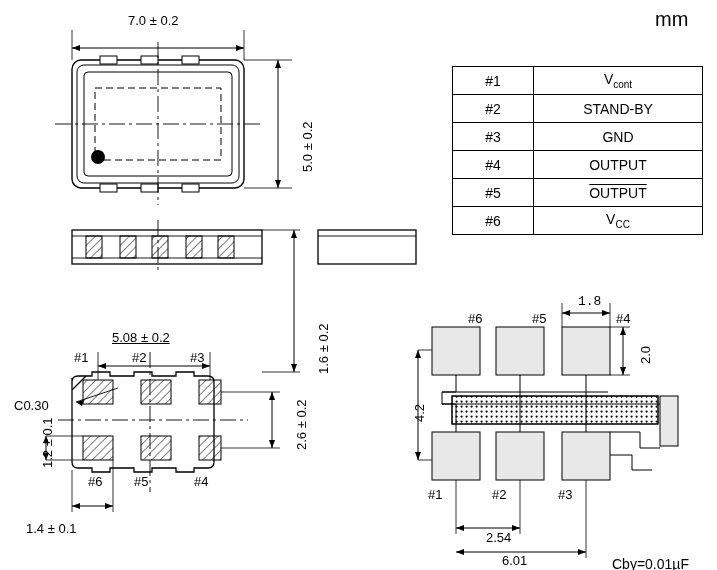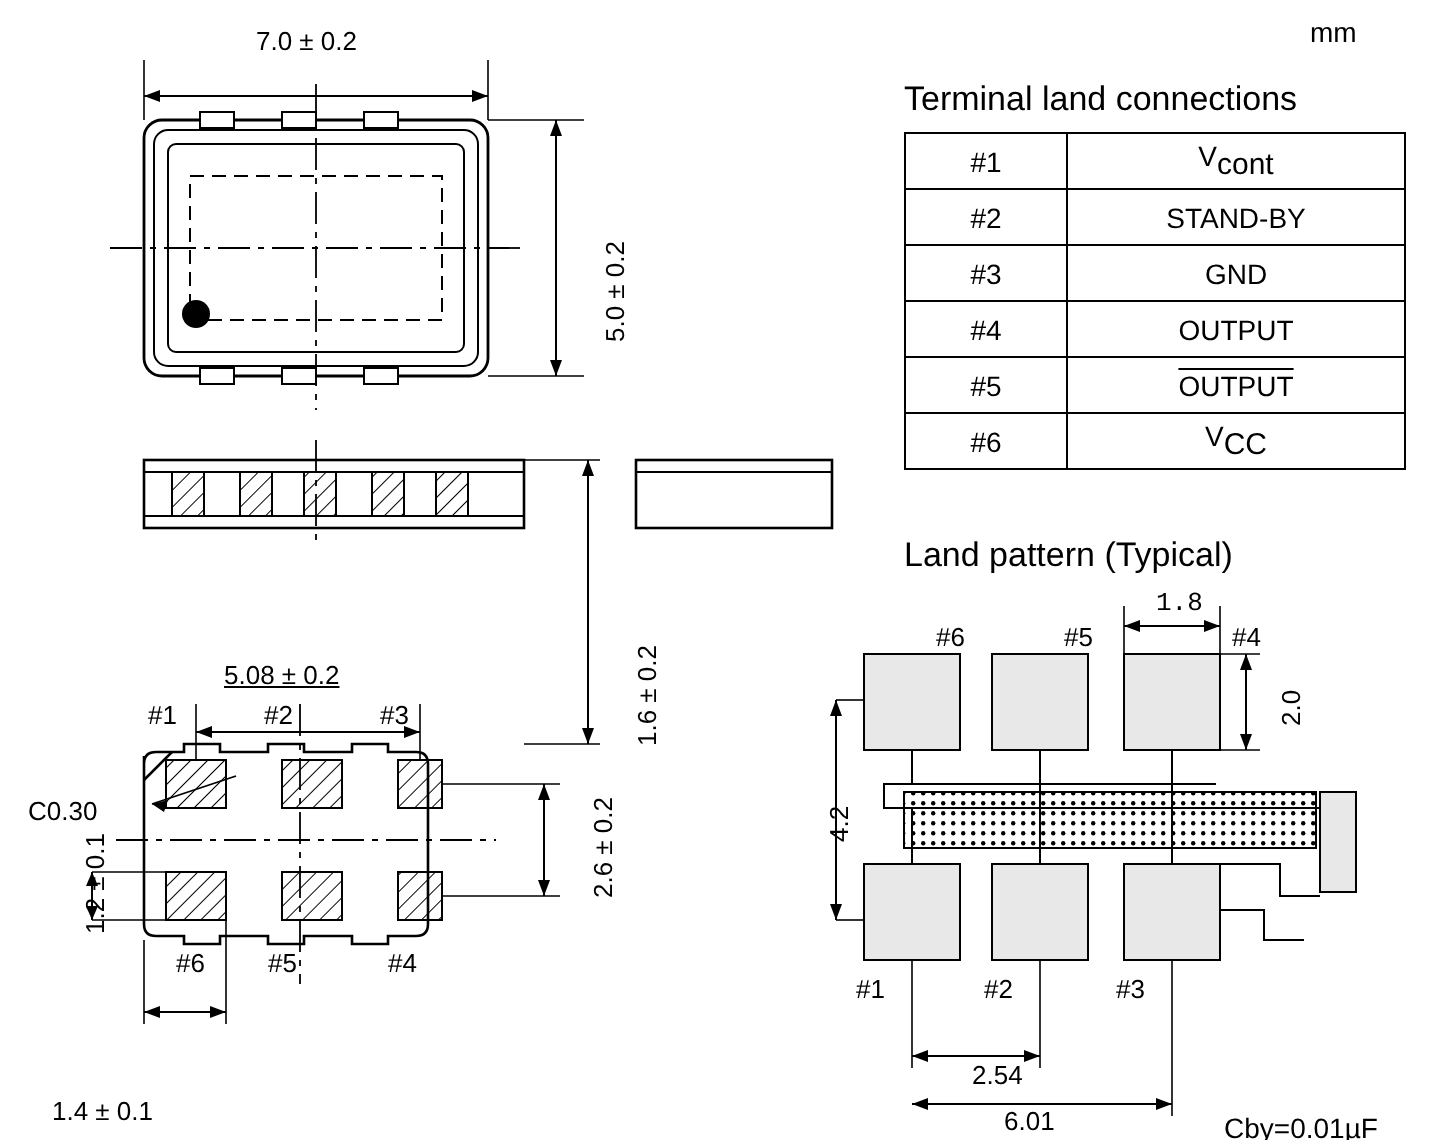--- a/index.html
+++ b/index.html
@@ -7,37 +7,37 @@
     width:717px;height:570px;
     background:#ffffff;
     font-family:"Liberation Sans", sans-serif;
     color:#000;
     position:relative;
     overflow:hidden;
   }
   .root{position:absolute;left:0;top:0;width:717px;height:570px;}
   .abs{position:absolute;}
   .txt{font-size:13px;white-space:nowrap;}
-  .unit{font-size:14px;}
+  .unit{font-size:20px;}
   .hdr{font-size:17px;}
   svg{position:absolute;left:0;top:0;overflow:visible;}
   table.tl{
     position:absolute;border-collapse:collapse;
   }
   table.tl td{
     border:1px solid #000;
     font-size:14px;
     text-align:center;
     height:27px;
     padding:0 4px;
   }
   .c1{width:72px;}
   .c2{width:160px;}
   .ovl{text-decoration:overline;}
-  sub{font-size:15px;}
+  sub{font-size:10px;}
   .vert{
     transform:rotate(-90deg);
     transform-origin:0 0;
     white-space:nowrap;
     font-size:13px;
   }
 </style>
 </head>
 <body>
 
@@ -203,31 +203,30 @@
   </svg>
 
   <div class="abs txt" style="left:128px;top:13px;text-align:right;">7.0 ± 0.2</div>
   <div class="abs" style="left:300px;top:170px;"><span class="vert" style="display:inline-block;">5.0 ± 0.2</span></div>
 
   <div class="abs" style="left:316px;top:372px;"><span class="vert" style="display:inline-block;">1.6 ± 0.2</span></div>
 
   <div class="abs txt" style="left:112px;top:330px;text-decoration:underline;">5.08 ± 0.2</div>
   <div class="abs" style="left:294px;top:448px;"><span class="vert" style="display:inline-block;">2.6 ± 0.2</span></div>
   <div class="abs" style="left:40px;top:466px;"><span class="vert" style="display:inline-block;">1.2 ± 0.1</span></div>
-  <div class="abs txt" style="left:26px;top:548px;">1.4 ± 0.1</div>
+  <div class="abs txt" style="left:26px;top:521px;">1.4 ± 0.1</div>
   <div class="abs txt" style="left:14px;top:398px;">C0.30</div>
 
   <div class="abs txt" style="left:74px;top:350px;">#1</div>
   <div class="abs txt" style="left:132px;top:350px;">#2</div>
   <div class="abs txt" style="left:190px;top:350px;">#3</div>
   <div class="abs txt" style="left:88px;top:474px;">#6</div>
   <div class="abs txt" style="left:134px;top:474px;">#5</div>
   <div class="abs txt" style="left:194px;top:474px;">#4</div>
 
-  <div class="abs hdr" style="left:452px;top:40px;">Terminal land connections</div>
   <table class="tl" style="left:452px;top:66px;">
     <tbody>
       <tr>
         <td class="c1">#1</td>
         <td class="c2">V<sub>cont</sub></td>
       </tr>
       <tr>
         <td class="c1">#2</td>
         <td class="c2">STAND-BY</td>
       </tr>
@@ -243,21 +242,20 @@
         <td class="c1">#5</td>
         <td class="c2"><span class="ovl">OUTPUT</span></td>
       </tr>
       <tr>
         <td class="c1">#6</td>
         <td class="c2">V<sub>CC</sub></td>
       </tr>
     </tbody>
   </table>
 
-  <div class="abs hdr" style="left:452px;top:268px;">Land pattern (Typical)</div>
   <div class="abs txt" style="left:578px;top:294px;font-family:Liberation Mono, monospace;">1.8</div>
   <div class="abs" style="left:638px;top:362px;"><span class="vert" style="display:inline-block;">2.0</span></div>
   <div class="abs" style="left:412px;top:420px;"><span class="vert" style="display:inline-block;">4.2</span></div>
   <div class="abs txt" style="left:486px;top:530px;">2.54</div>
   <div class="abs txt" style="left:502px;top:553px;">6.01</div>
 
   <div class="abs txt" style="left:468px;top:311px;">#6</div>
   <div class="abs txt" style="left:532px;top:311px;">#5</div>
   <div class="abs txt" style="left:616px;top:311px;">#4</div>
   <div class="abs txt" style="left:428px;top:487px;">#1</div>

